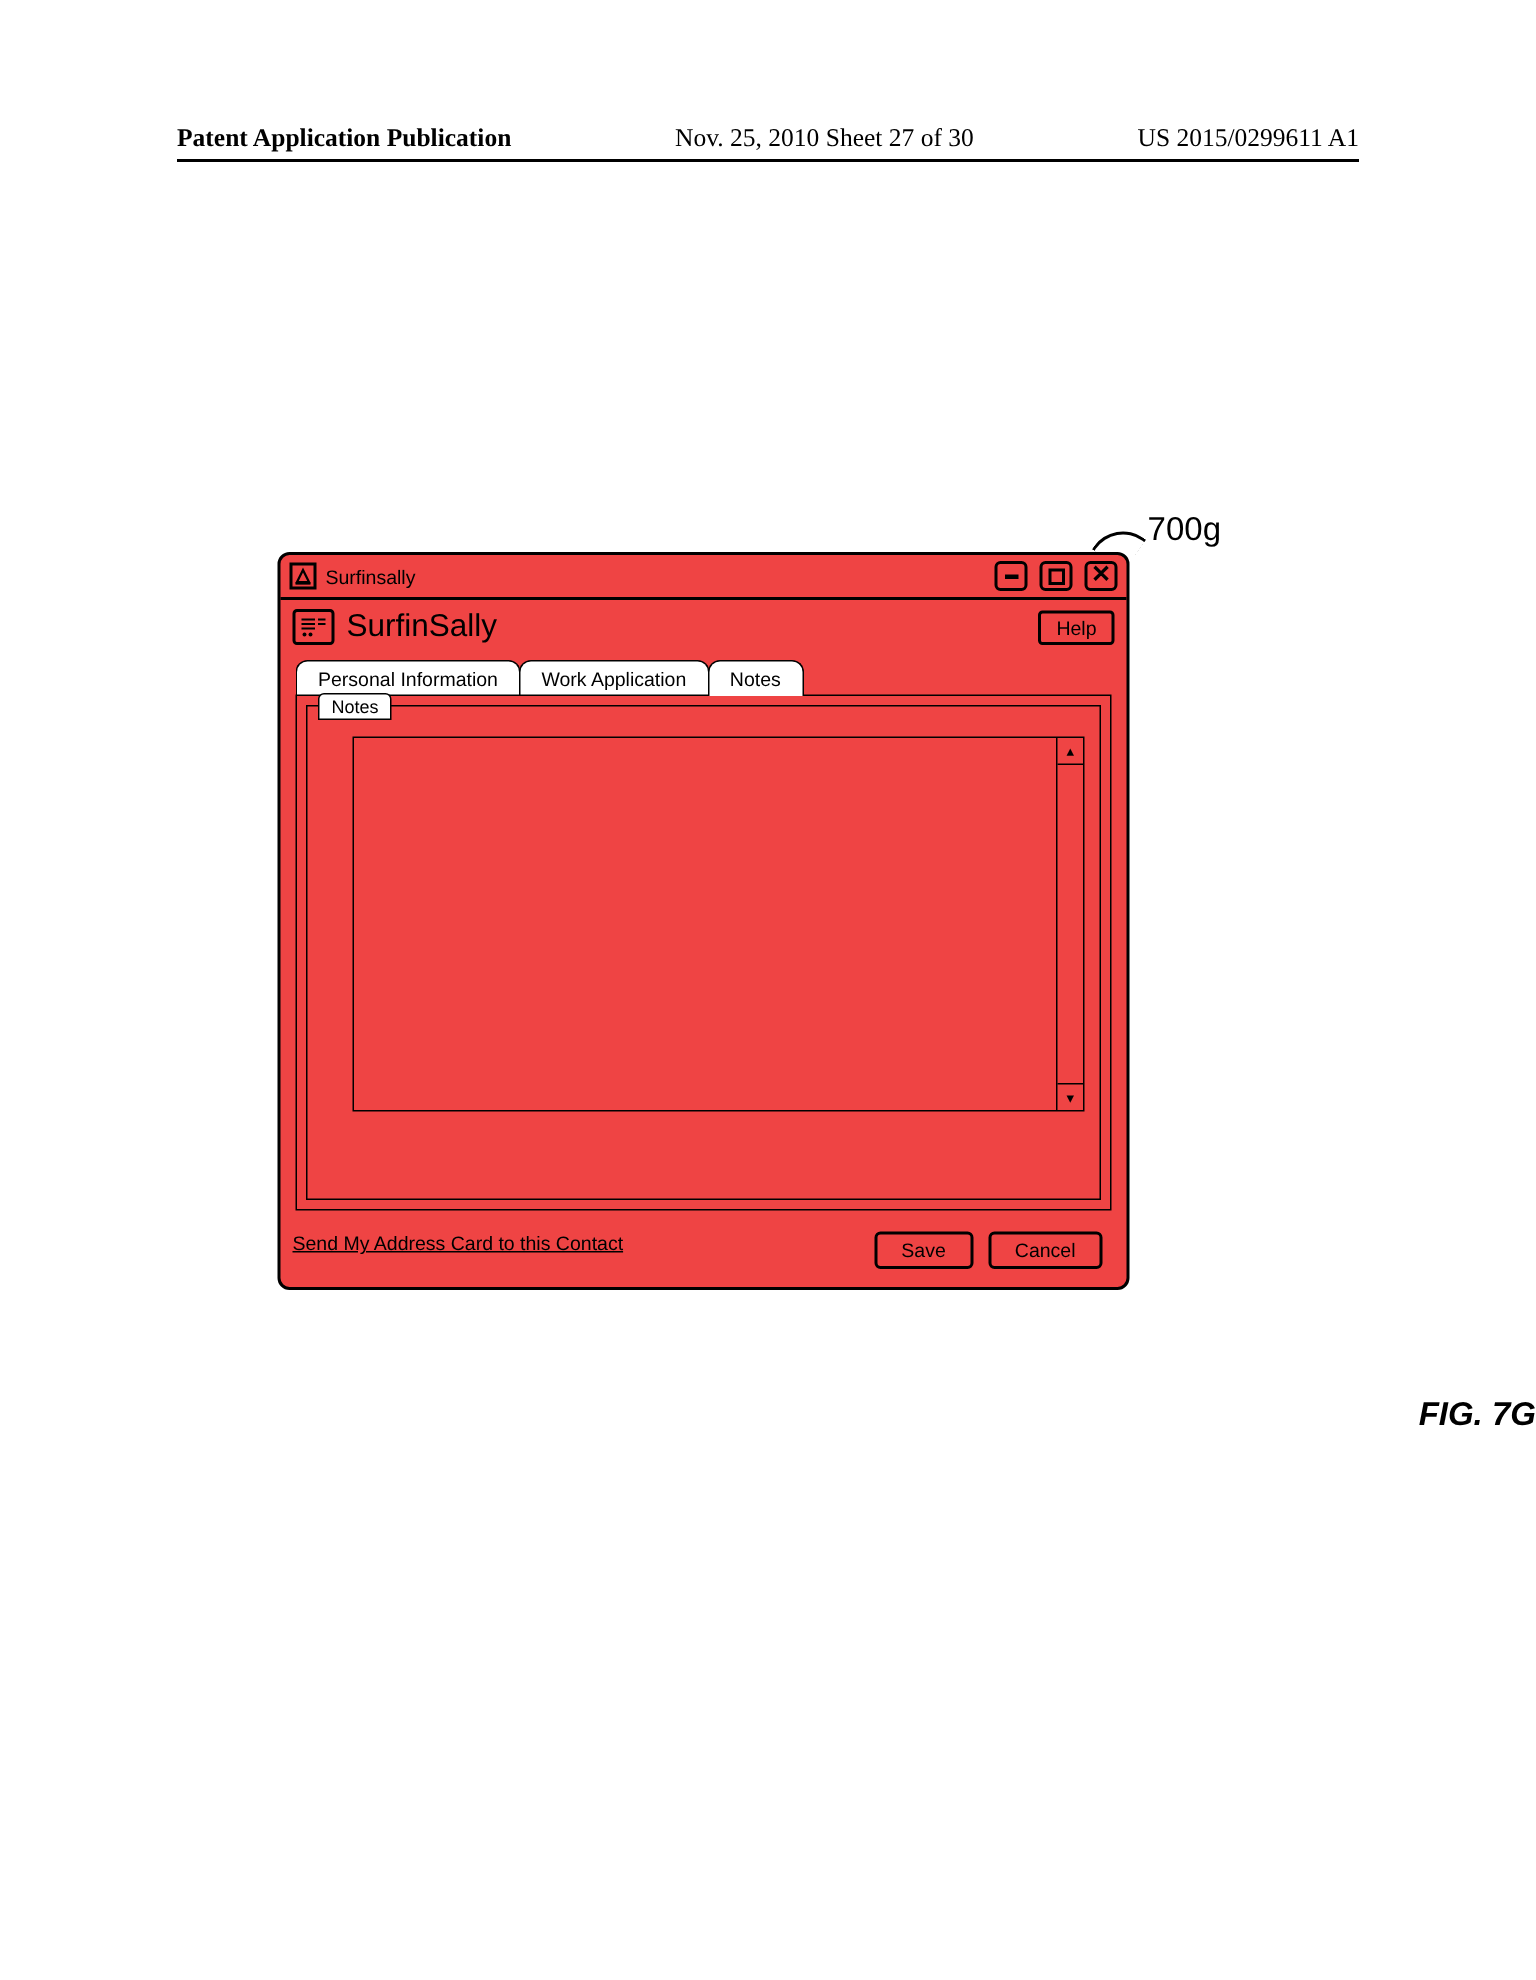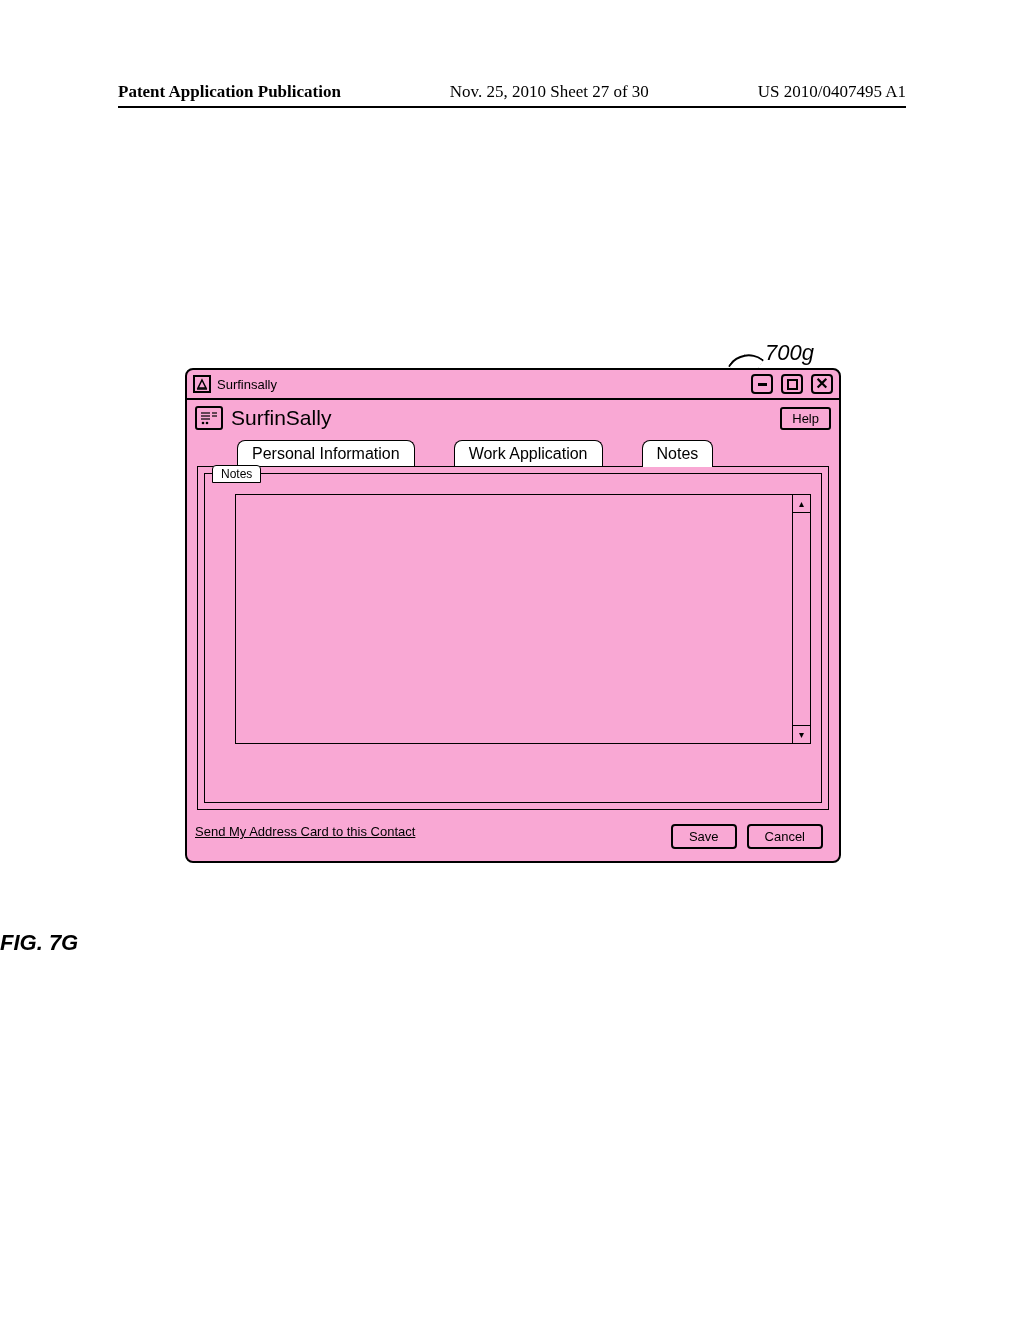--- a/index.html
+++ b/index.html
@@ -23,44 +23,43 @@
     padding-bottom: 4px;
   }
   .page-header .ph-left { font-weight: bold; }
   .page-header .ph-mid { font-weight: normal; }
   .page-header .ph-right { font-weight: normal; }
 
   .ref-label {
     position: absolute;
     top: 340px;
     right: 210px;
-    font-style: italic;
     font-size: 22px;
     font-family: Arial, sans-serif;
   }
   .ref-leader {
     position: absolute;
     top: 350px;
     right: 265px;
     width: 26px;
     height: 26px;
     border-top: 2px solid #000;
     border-left: 2px solid #000;
     border-radius: 24px 0 0 0;
     transform: rotate(35deg);
   }
 
   .window {
     position: absolute;
     top: 368px;
     left: 185px;
-    width: 656px;
+    width: 568px;
     border: 2.5px solid #000;
     border-radius: 8px;
-    background: #f9a8d4;
+    background: #ef4444;
     font-family: Arial, Helvetica, sans-serif;
   }
   .titlebar {
     display: flex;
     align-items: center;
     padding: 4px 6px;
     gap: 6px;
   }
   .title-icon {
     width: 18px; height: 18px;
@@ -107,26 +106,25 @@
     font-size: 13px;
   }
 
   .tabs { margin: 0 2px; }
   .tab-row { display: flex; }
   .tab {
     border: 1.5px solid #000;
     border-bottom: none;
     border-radius: 8px 8px 0 0;
     padding: 4px 14px;
-    font-size: 16px;
+    font-size: 13px;
     margin-right: -1px;
     position: relative;
     z-index: 1;
     background: #fff;
-    margin-left: 40px;
   }
   .tab.inactive { z-index: 0; }
   .tab.active { z-index: 3; }
   .tab-body {
     border: 1.5px solid #000;
     margin-top: -1px;
     padding: 6px;
     position: relative;
     z-index: 2;
   }
@@ -187,34 +185,34 @@
     border: 2px solid #000;
     border-radius: 4px;
     padding: 3px 16px;
     font-size: 13px;
   }
 
   .fig-caption {
     position: absolute;
     top: 930px;
     left: 0; right: 0;
-    text-align: left;
+    text-align: right;
     font-family: Arial, sans-serif;
     font-weight: bold;
     font-style: italic;
     font-size: 22px;
   }
 </style>
 </head>
 <body>
 
 <div class="page-header">
   <span class="ph-left">Patent Application Publication</span>
   <span class="ph-mid">Nov. 25, 2010  Sheet 27 of 30</span>
-  <span class="ph-right">US 2010/0407495 A1</span>
+  <span class="ph-right">US 2015/0299611 A1</span>
 </div>
 
 <div class="ref-label">700g</div>
 <div class="ref-leader"></div>
 
 <div class="window">
   <div class="titlebar">
     <span class="title-icon">
       <svg viewBox="0 0 12 12">
           <polygon points="6,2 10,10 2,10" fill="none" stroke="#000" stroke-width="1.5"></polygon>

